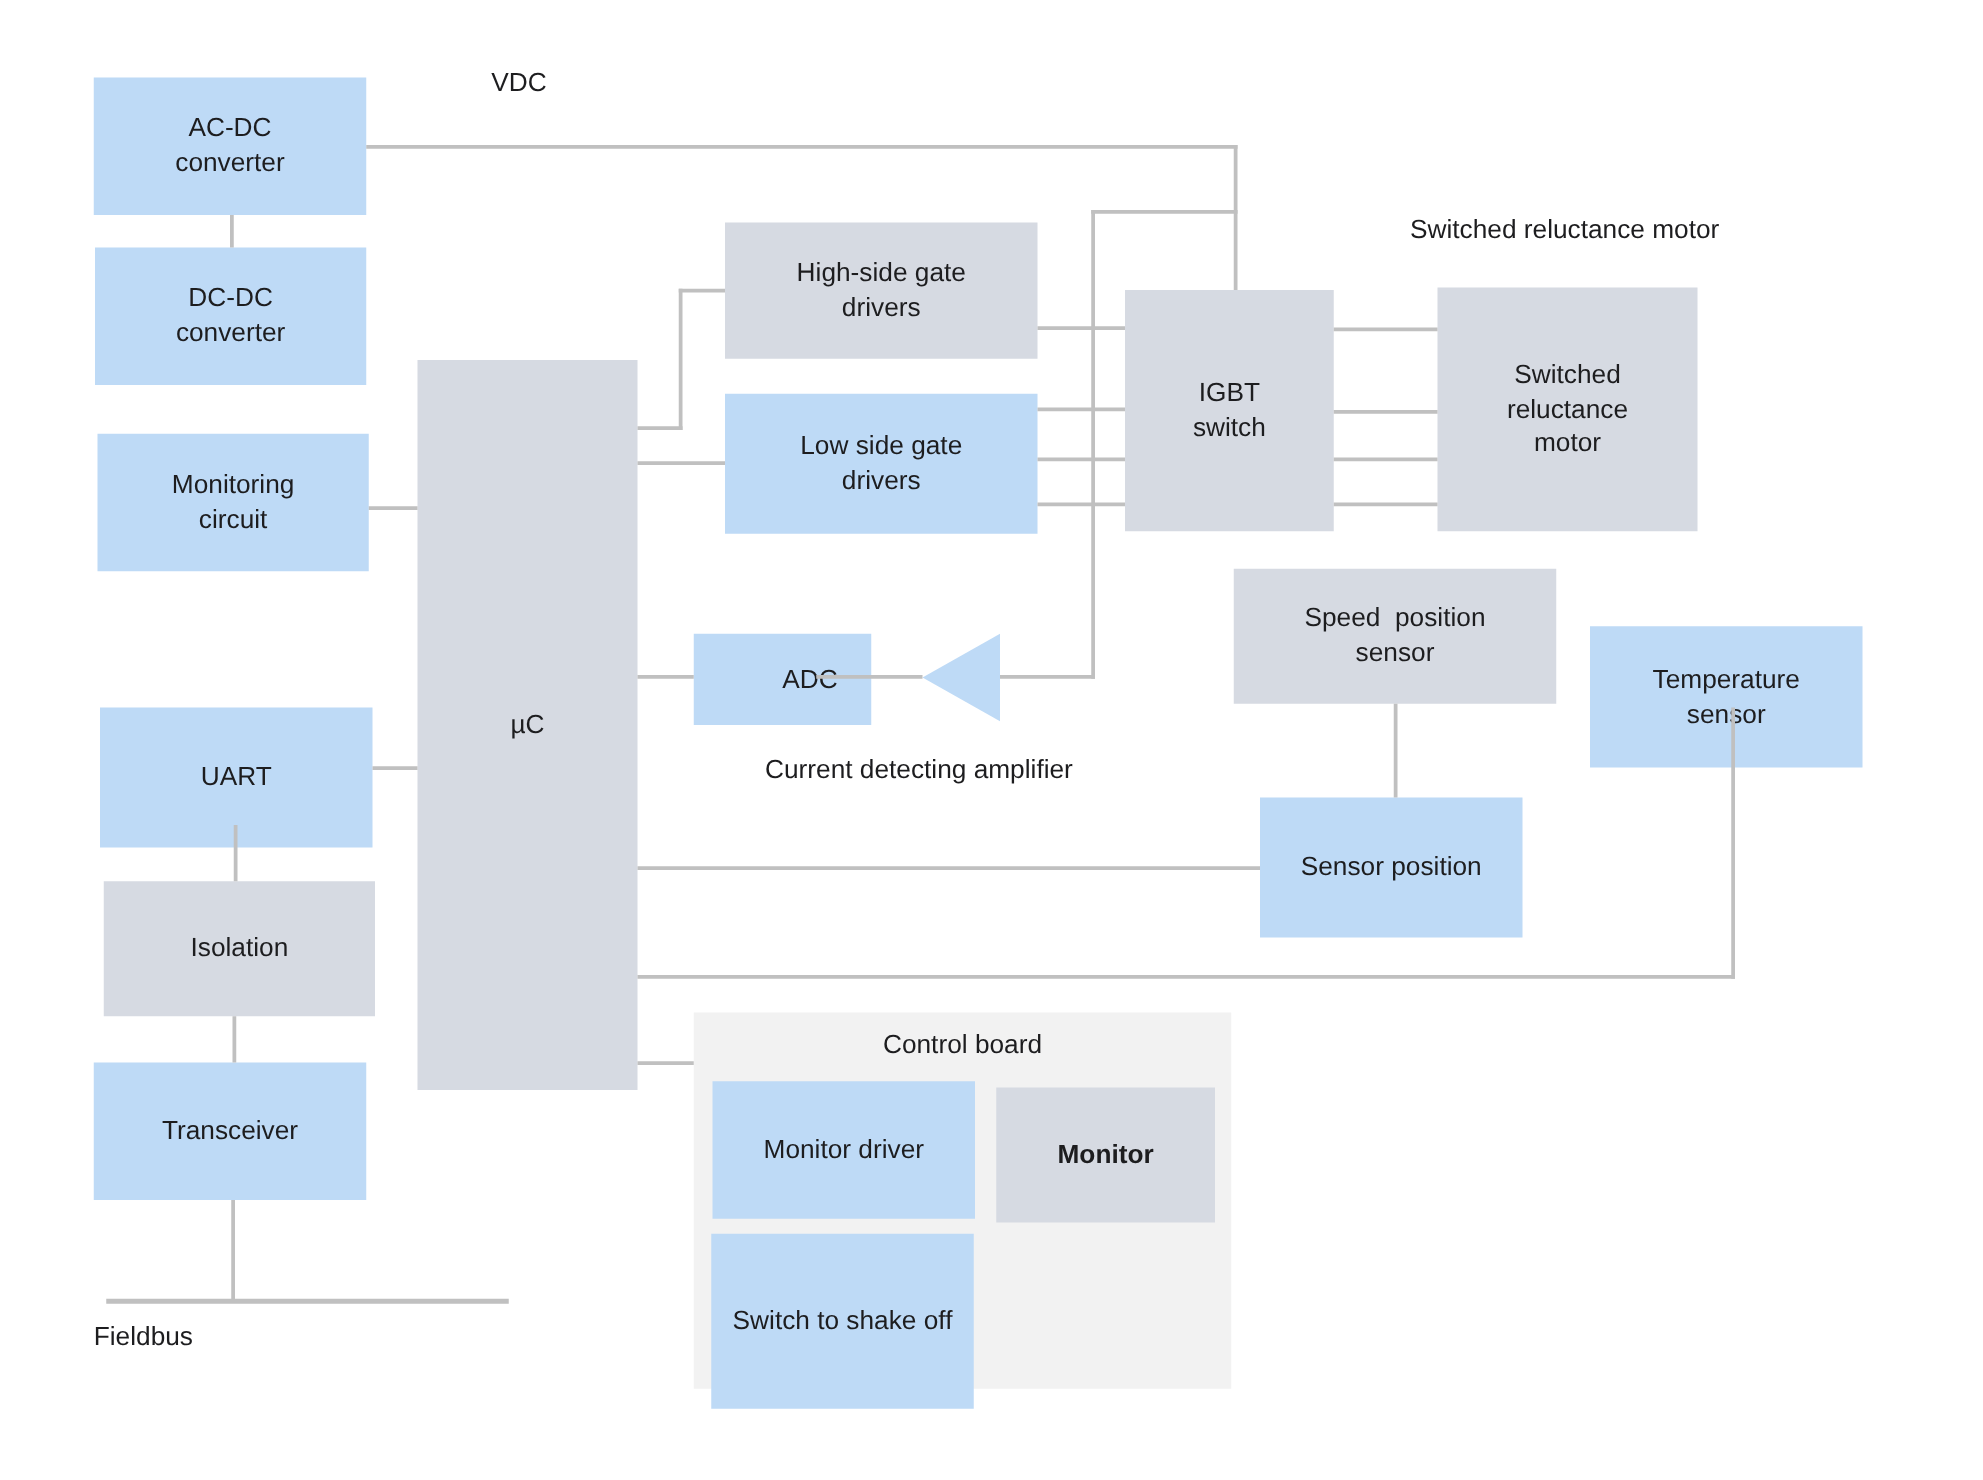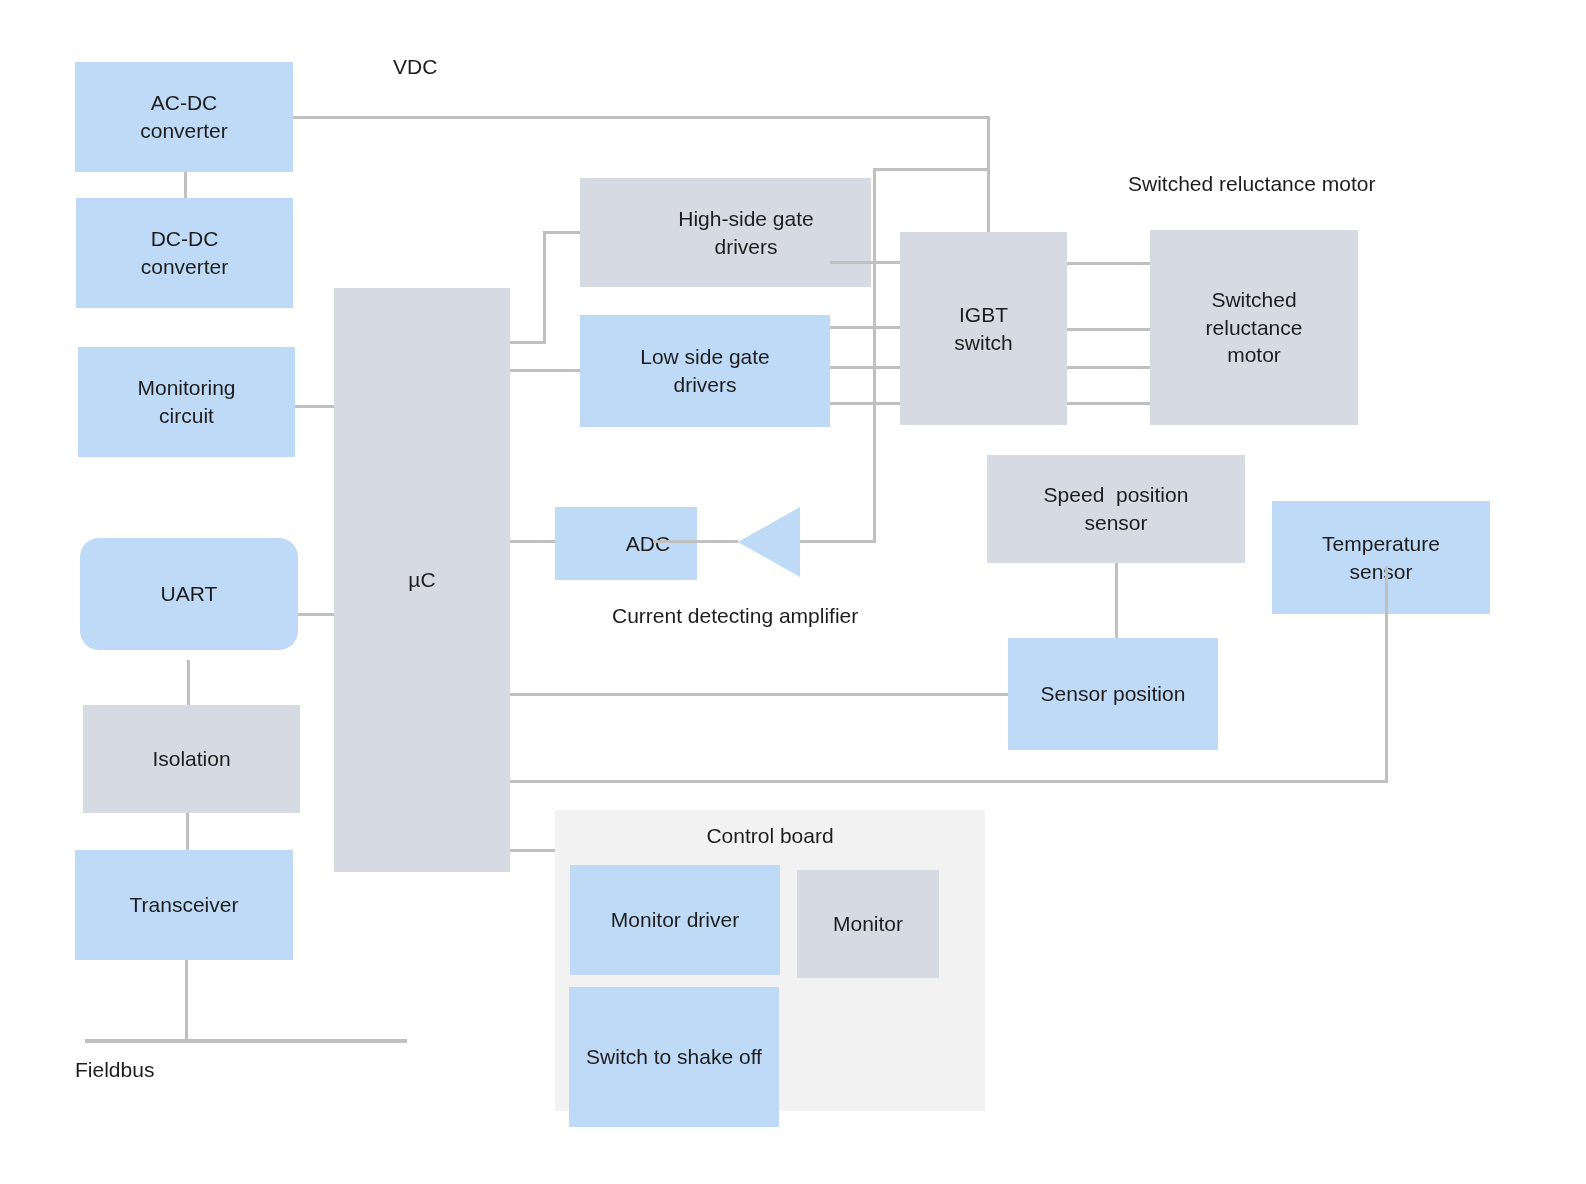--- a/index.html
+++ b/index.html
@@ -23,35 +23,35 @@
   .h{height:3px;} .v{width:3px;}
   .tri{
     position:absolute; width:0; height:0;
     border-top:35px solid transparent; border-bottom:35px solid transparent;
     border-right:62px solid var(--blue);
   }
   
   .b-acdc{left:75px;top:62px;width:218px;height:110px;}
   .b-dcdc{left:76px;top:198px;width:217px;height:110px;}
   .b-mon{left:78px;top:347px;width:217px;height:110px;}
-  .b-uart{left:80px;top:538px;width:218px;height:112px;border-radius:19px;}
+  .b-uart{left:80px;top:566px;width:218px;height:112px;}
   .b-iso{left:83px;top:705px;width:217px;height:108px;}
   .b-trans{left:75px;top:850px;width:218px;height:110px;}
   .b-mc{left:334px;top:288px;width:176px;height:584px;}
-  .b-high{left:580px;top:178px;width:250px;height:109px;padding-left:41px;}
+  .b-high{left:580px;top:178px;width:250px;height:109px;}
   .b-low{left:580px;top:315px;width:250px;height:112px;}
   .b-adc{left:555px;top:507px;width:98px;height:73px;padding-left:44px;}
   .b-igbt{left:900px;top:232px;width:167px;height:193px;}
   .b-motor{left:1150px;top:230px;width:208px;height:195px;text-align:center;}
   .b-speed{left:987px;top:455px;width:258px;height:108px;}
   .b-temp{left:1272px;top:453px;width:218px;height:113px;margin-top:48px;}
   .b-sif{left:1008px;top:638px;width:210px;height:112px;}
   .b-board{left:555px;top:810px;width:430px;height:301px;}
   .b-mdrv{left:570px;top:865px;width:210px;height:110px;}
-  .b-monitor{left:797px;top:870px;width:142px;height:108px;}
+  .b-monitor{left:797px;top:870px;width:175px;height:108px;font-weight:bold;}
   .b-shake{left:569px;top:987px;width:210px;height:140px;}
   .t-amp{left:738px;top:507px;}
   .l-vdc{left:393px;top:55px;}
   .l-srm{left:1128px;top:172px;}
   .l-amp{left:612px;top:604px;}
   .l-fbus{left:75px;top:1058px;}
 </style>
 </head>
 <body>
 

